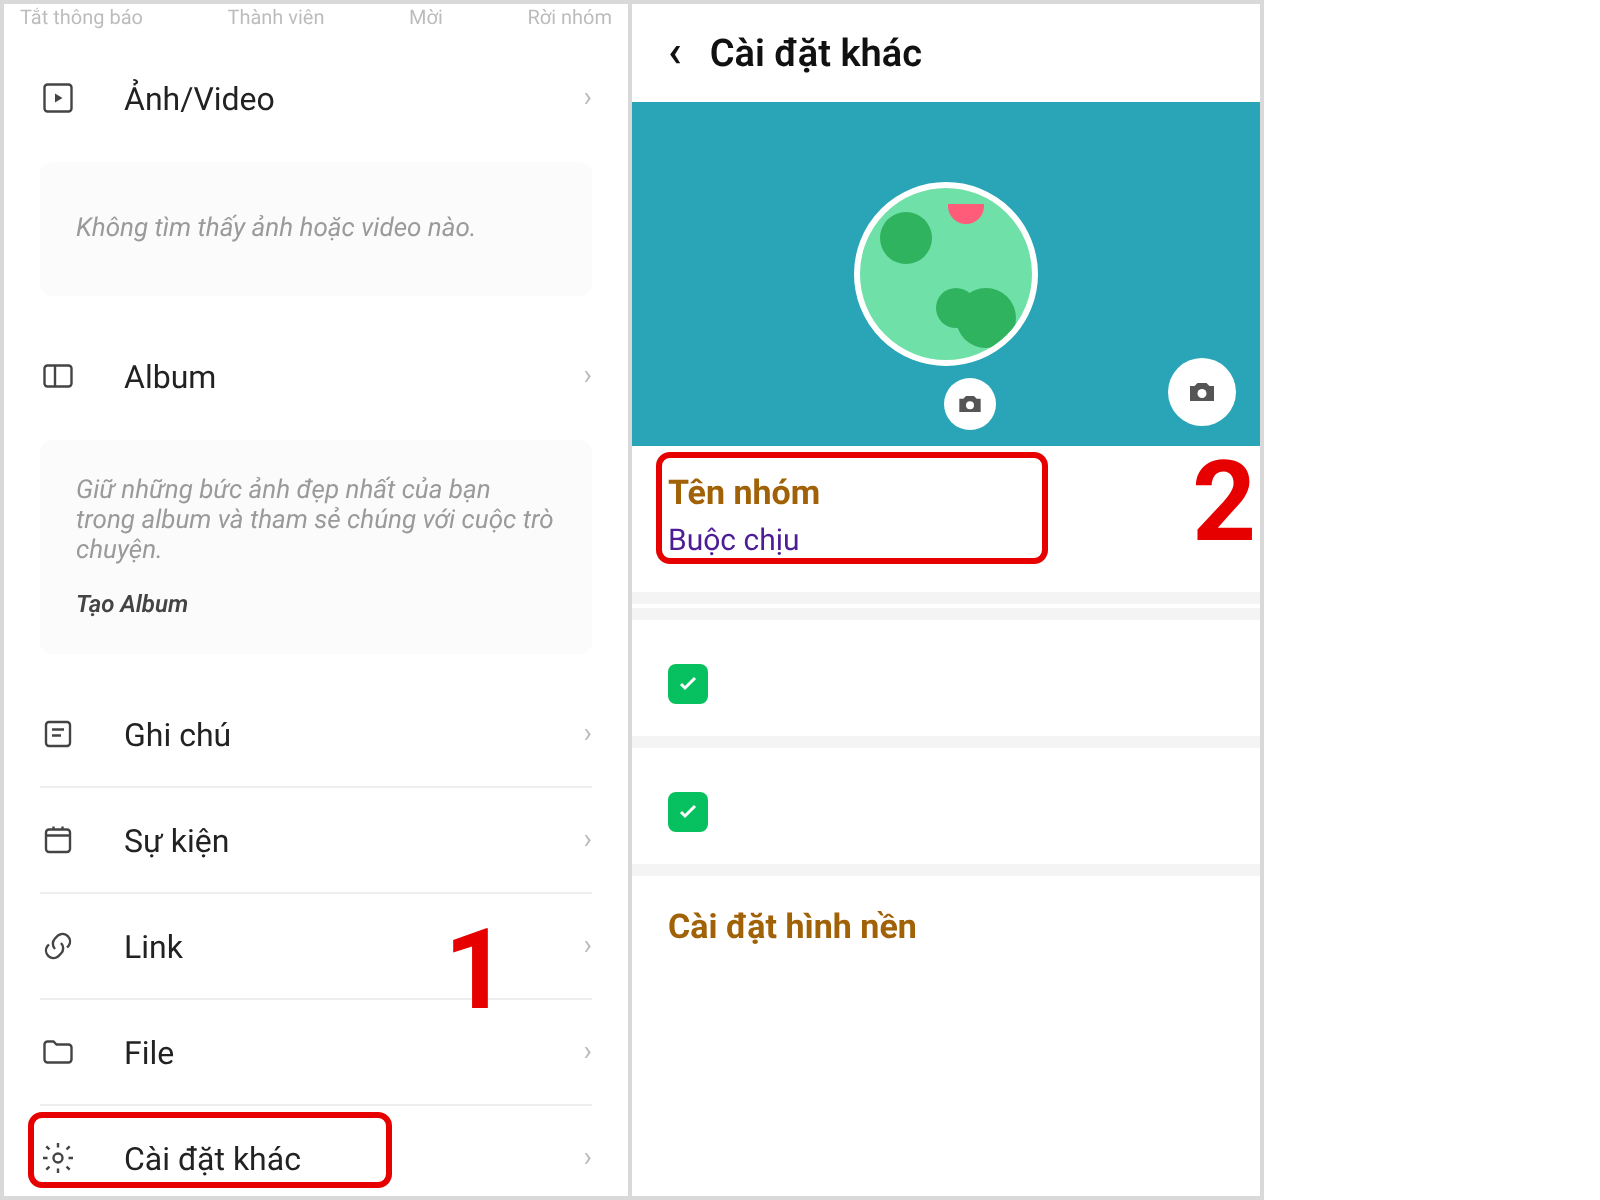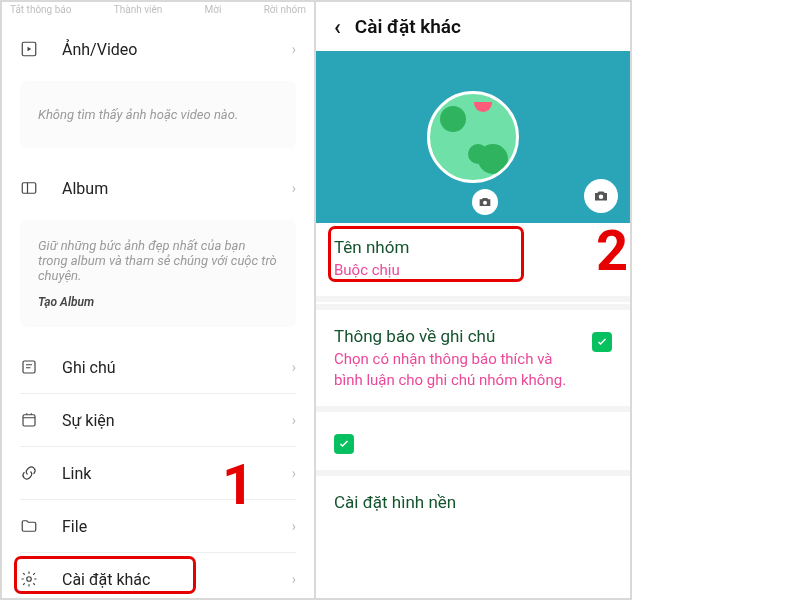--- a/index.html
+++ b/index.html
@@ -33,22 +33,22 @@
   .avatar::after  { width:30px; height:30px; right:8px; bottom:6px;}
   .av-dot1{position:absolute;width:20px;height:20px;border-radius:50%;background:#2fb35e;left:38px;top:50px;}
   .av-slice{position:absolute;width:18px;height:10px;border-radius:0 0 18px 18px;background:#ff5c7a;left:44px;top:8px;}
   .cam-badge { position:absolute; width:30px; height:30px; border-radius:50%; background:#fff; display:flex; align-items:center; justify-content:center;}
   .cam-badge svg{width:16px;height:16px;fill:#555;}
   .cam1{ right:132px; top:138px; width:26px;height:26px;}
   .cam2{ right:12px; bottom:10px; width:34px;height:34px;}
   .cam2 svg{width:18px;height:18px;}
   .r-list { padding: 0 18px; }
   .r-item { padding: 14px 0; border-bottom:0; }
-  .r-title { font-size:17px; color:#14532d; }
-  .r-sub { font-size:15px; color:#ec4899; margin-top:3px; line-height:1.35;}
+  .r-title { font-size:17px; color:#a16207;font-weight:bold; }
+  .r-sub { font-size:15px; color:#4c1d95; margin-top:3px; line-height:1.35;}
   .r-sub.gray { color:#888;}
   .r-item.flex { display:flex; align-items:flex-start; justify-content:space-between; gap:12px;}
   .toggle { width:20px; height:20px; border-radius:4px; background:#07c160; display:flex; align-items:center; justify-content:center; flex-shrink:0; margin-top:6px;}
   .toggle svg{width:12px;height:12px;stroke:#fff;stroke-width:3;fill:none;}
   .r-gap { height:6px; background:#f4f4f4; margin:2px -18px;}
   .highlight-right { position:absolute; left:12px; top:224px; width:196px; height:56px; border:3px solid #e60000; border-radius:7px; pointer-events:none;}
   .marker2 { position:absolute; left:280px; top:216px; font-size:56px; font-weight:700; color:#e60000; pointer-events:none;}
 </style>
 </head>
 <body>
@@ -188,24 +188,20 @@
     </div>
 
     <div class="r-list">
       <div class="r-item">
         <div class="r-title">Tên nhóm</div>
         <div class="r-sub">Buộc chịu</div>
       </div>
       <div class="r-gap"></div>
       <div class="r-gap"></div>
       <div class="r-item flex">
-        <div>
-          <div class="r-title">Thông báo về ghi chú</div>
-          <div class="r-sub">Chọn có nhận thông báo thích và bình luận cho ghi chú nhóm không.</div>
-        </div>
         <div class="toggle">
             <svg viewBox="0 0 24 24">
               <path d="M5 12l4 4L19 6"></path>
             </svg>
           </div>
       </div>
       <div class="r-gap"></div>
       <div class="r-item flex">
         <div class="toggle">
             <svg viewBox="0 0 24 24">

